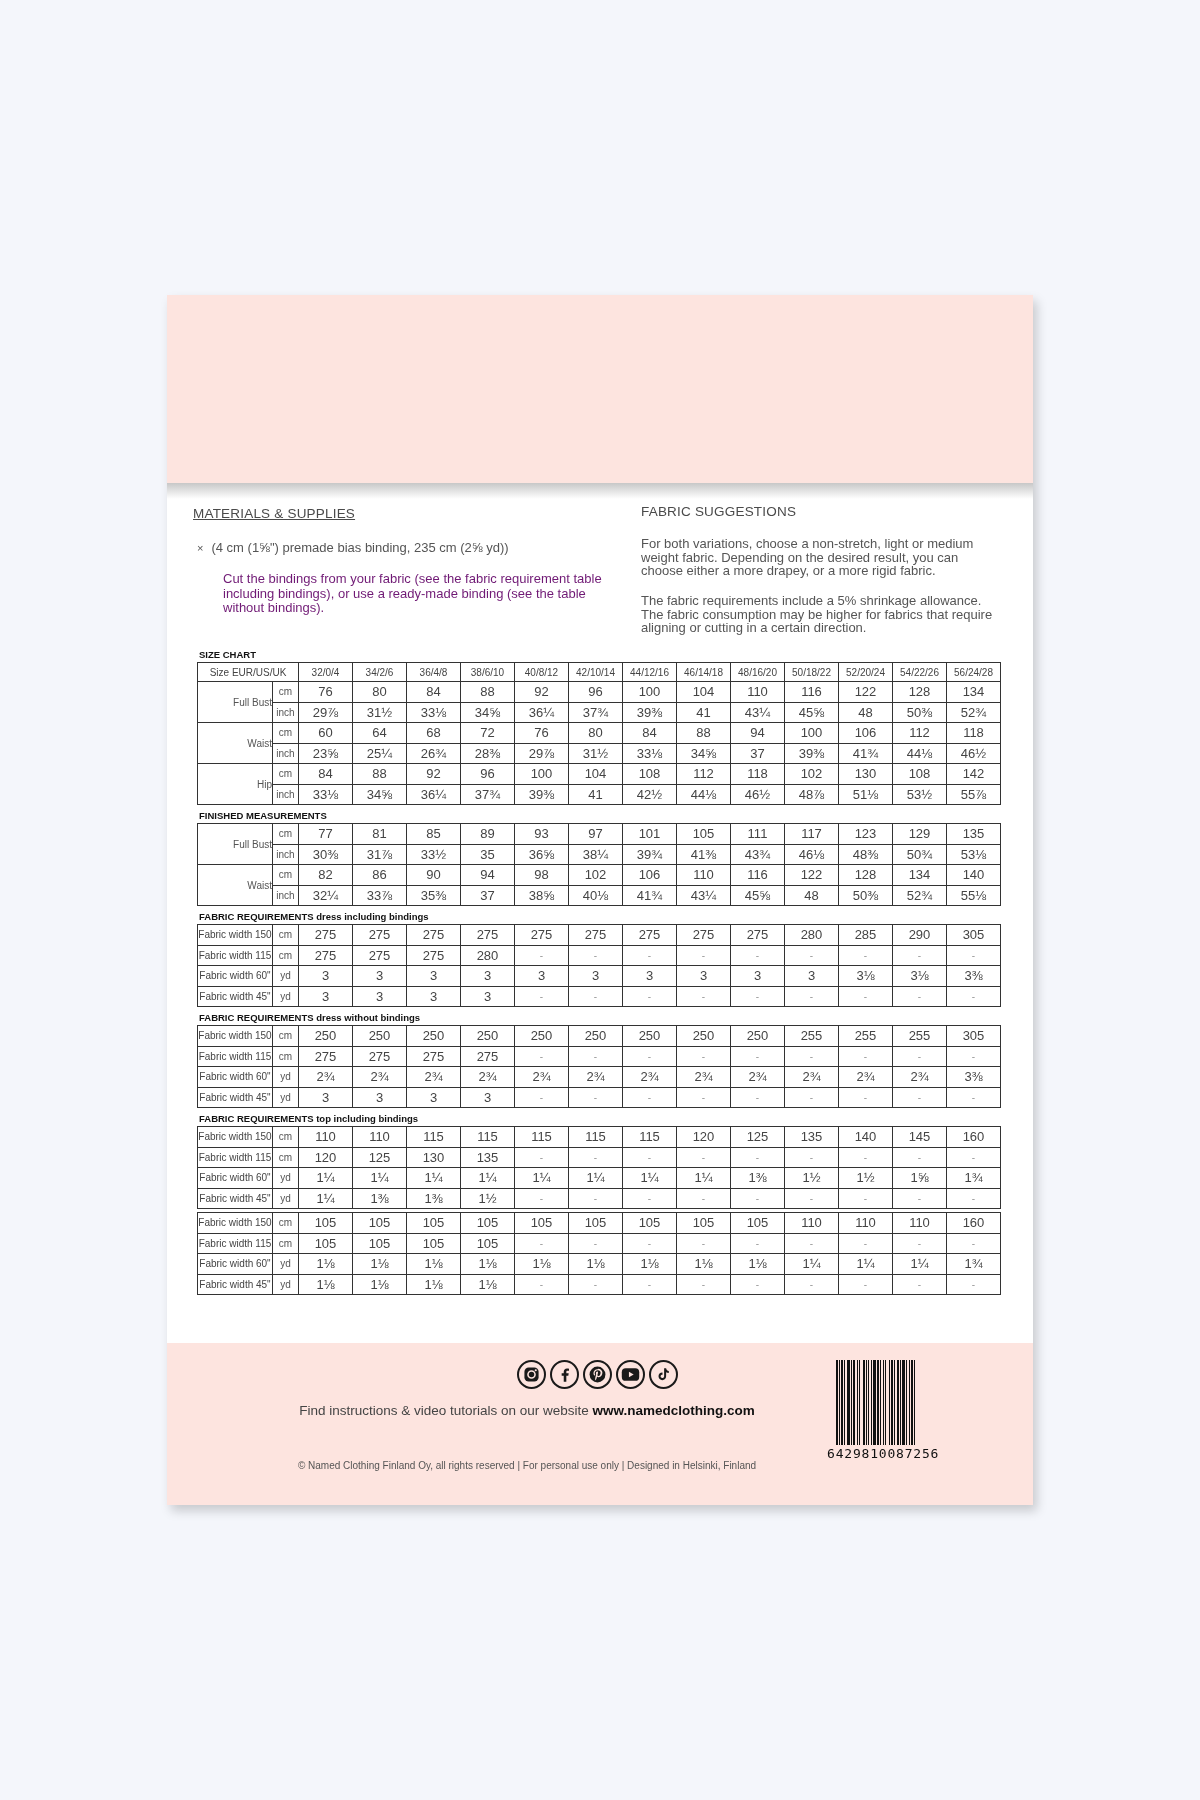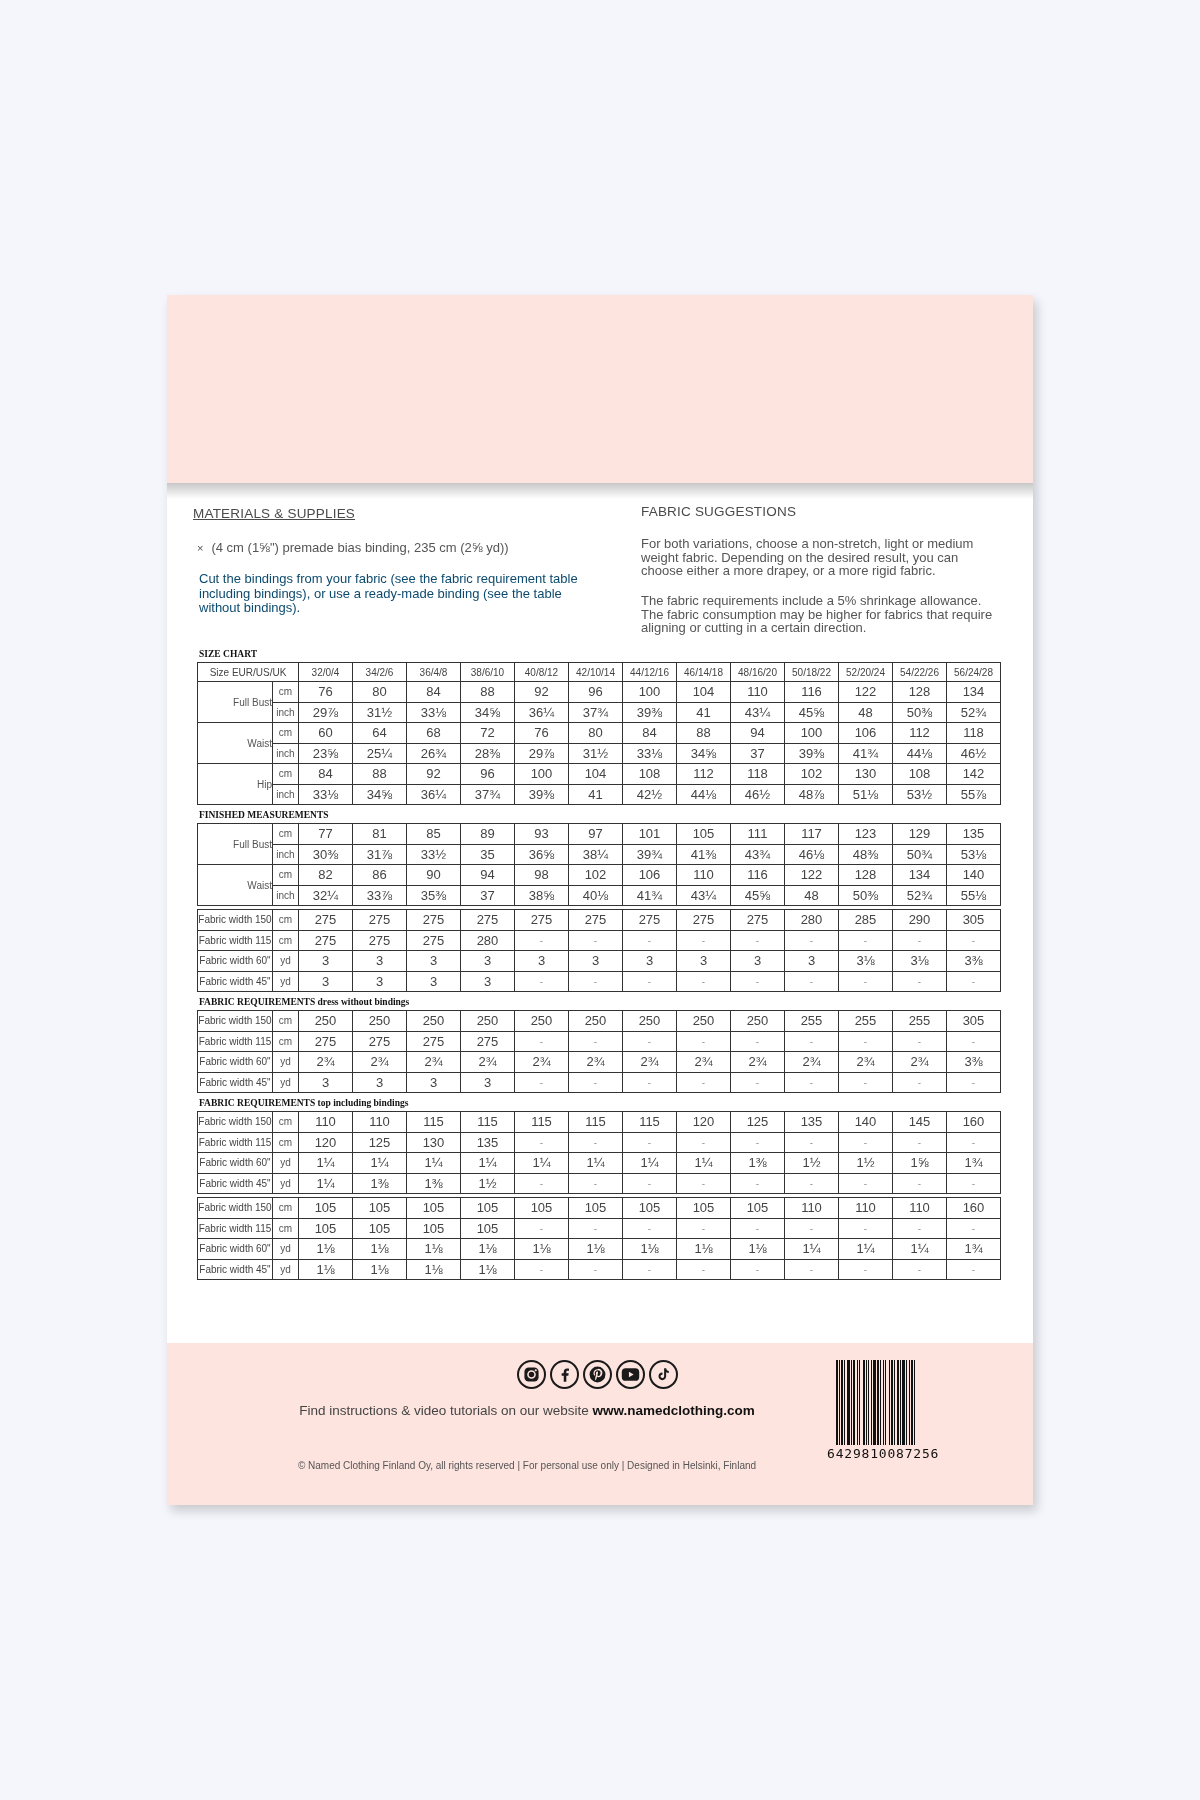--- a/index.html
+++ b/index.html
@@ -21,28 +21,28 @@
   }
 
   .section-title {
     position: absolute; font-size: 13.5px; letter-spacing: 0.2px; color: #4a4a4a; font-weight: 400;
   }
   .materials-title { left: 26px; top: 211px; text-decoration: underline; }
   .fabric-title { left: 474px; top: 209px; }
 
   .bullet-line { position: absolute; left: 30px; top: 245px; font-size: 13px; color: #555; }
   .bullet-line .x { margin-right: 8px; font-size: 11px; }
-  .materials-note { position: absolute; left: 32px; top: 277px; width: 380px; font-size: 13px; line-height: 14.5px; color: #0c4a6e; }
+  .materials-note { position: absolute; left: 56px; top: 277px; width: 380px; font-size: 13px; line-height: 14.5px; color: #701a75; }
 
   .fabric-text { position: absolute; left: 474px; width: 355px; font-size: 13px; line-height: 13.5px; color: #555; }
   .fabric-text.p1 { top: 242px; }
   .fabric-text.p2 { top: 299px; }
 
   .tables { position: absolute; left: 30px; top: 352px; width: 803px; }
-  .tbl-heading { font-size: 9.5px; font-weight: 700; color: #111; height: 15px; line-height: 15px; padding-left: 2px; text-transform: none; font-family: Liberation Serif, serif; }
+  .tbl-heading { font-size: 9.5px; font-weight: 700; color: #111; height: 15px; line-height: 15px; padding-left: 2px; text-transform: none; }
   table { border-collapse: collapse; width: 803px; table-layout: fixed; margin-bottom: 3px; }
   td, th { border: 1px solid #333; text-align: center; font-weight: 400; color: #444; padding: 0; overflow: hidden; white-space: nowrap; }
   th { font-size: 10px; height: 19px; }
   td.val { font-size: 13px; height: 20.5px; }
   td.unit { font-size: 10px; color: #555; }
   td.label { font-size: 10px; color: #555; text-align: right; }
   td.lab-fr { font-size: 10px; color: #444; height: 20.5px; }
   td.dash { font-size: 10px; color: #999; }
   .fr td.val { height: 20.5px; }
 
@@ -306,20 +306,21 @@
             <td class="val">45⅝</td>
             <td class="val">48</td>
             <td class="val">50⅜</td>
             <td class="val">52¾</td>
             <td class="val">55⅛</td>
           </tr>
         </tbody>
     </table>
 
     <div id="fabric-tables">
+        <div class="tbl-heading">FABRIC REQUIREMENTS dress including bindings</div>
         <table class="fr">
           <colgroup>
             <col style="width: 75px;">
             <col style="width: 26px;">
             <col style="width: 54px;">
             <col style="width: 54px;">
             <col style="width: 54px;">
             <col style="width: 54px;">
             <col style="width: 54px;">
             <col style="width: 54px;">

